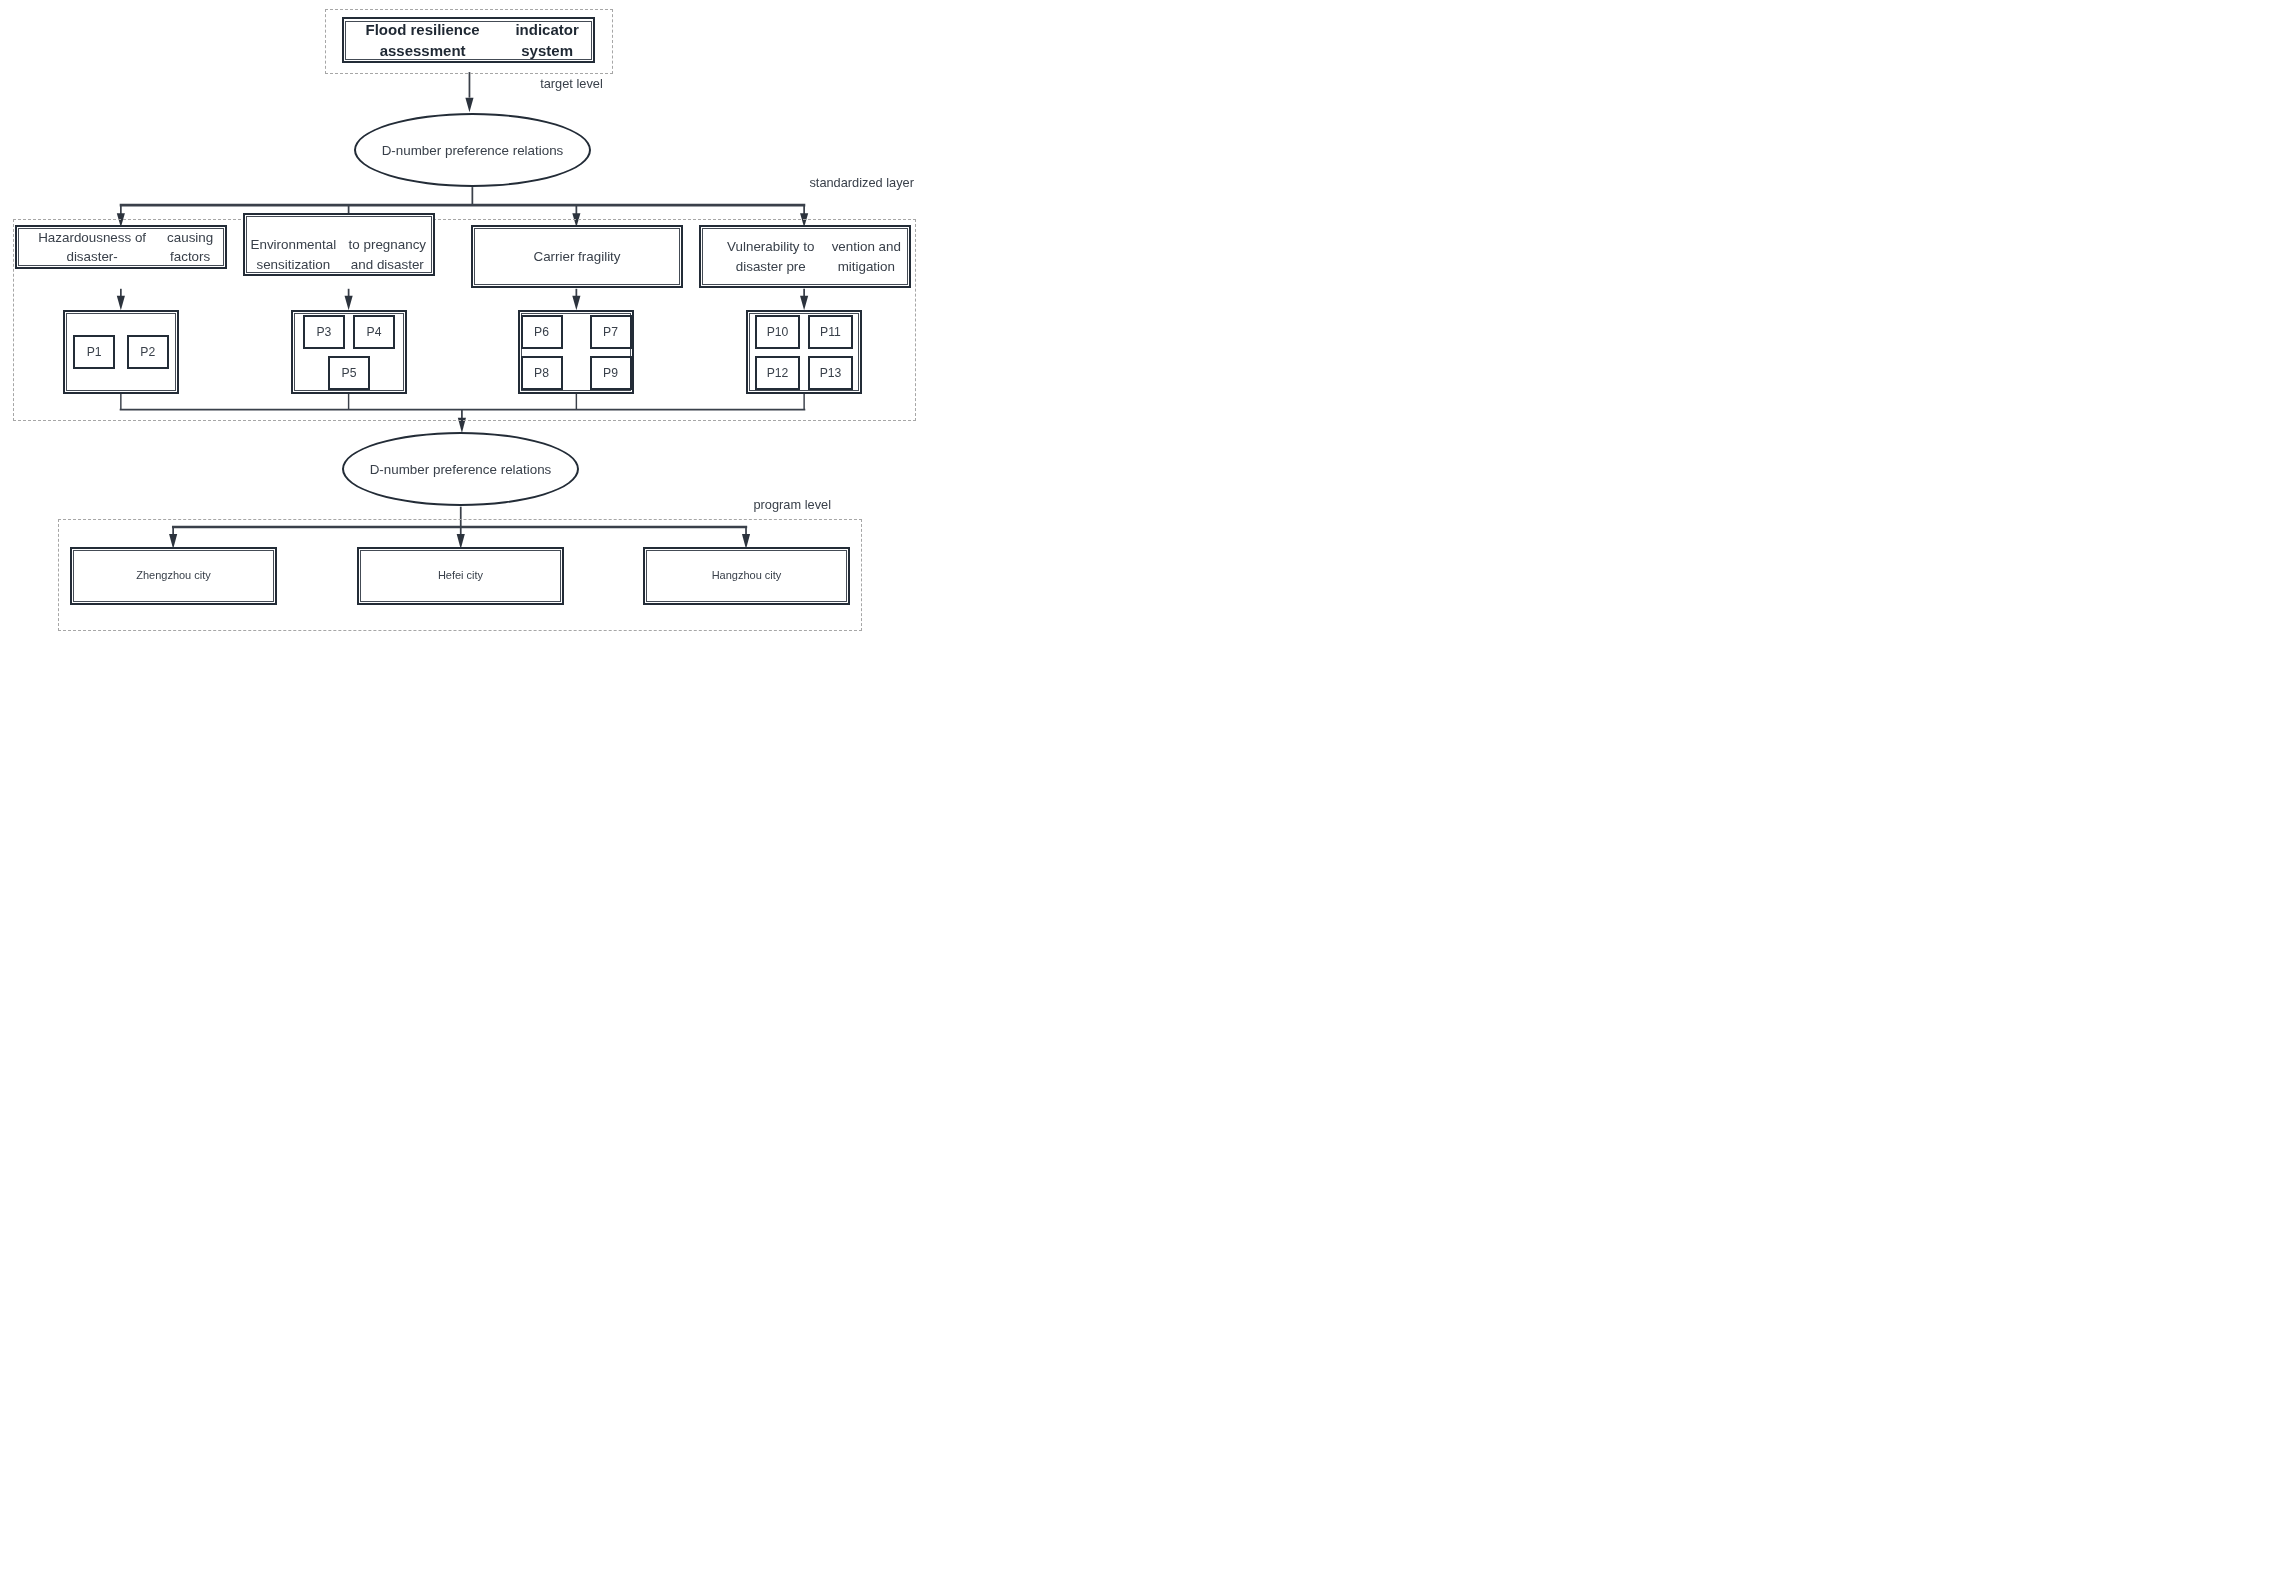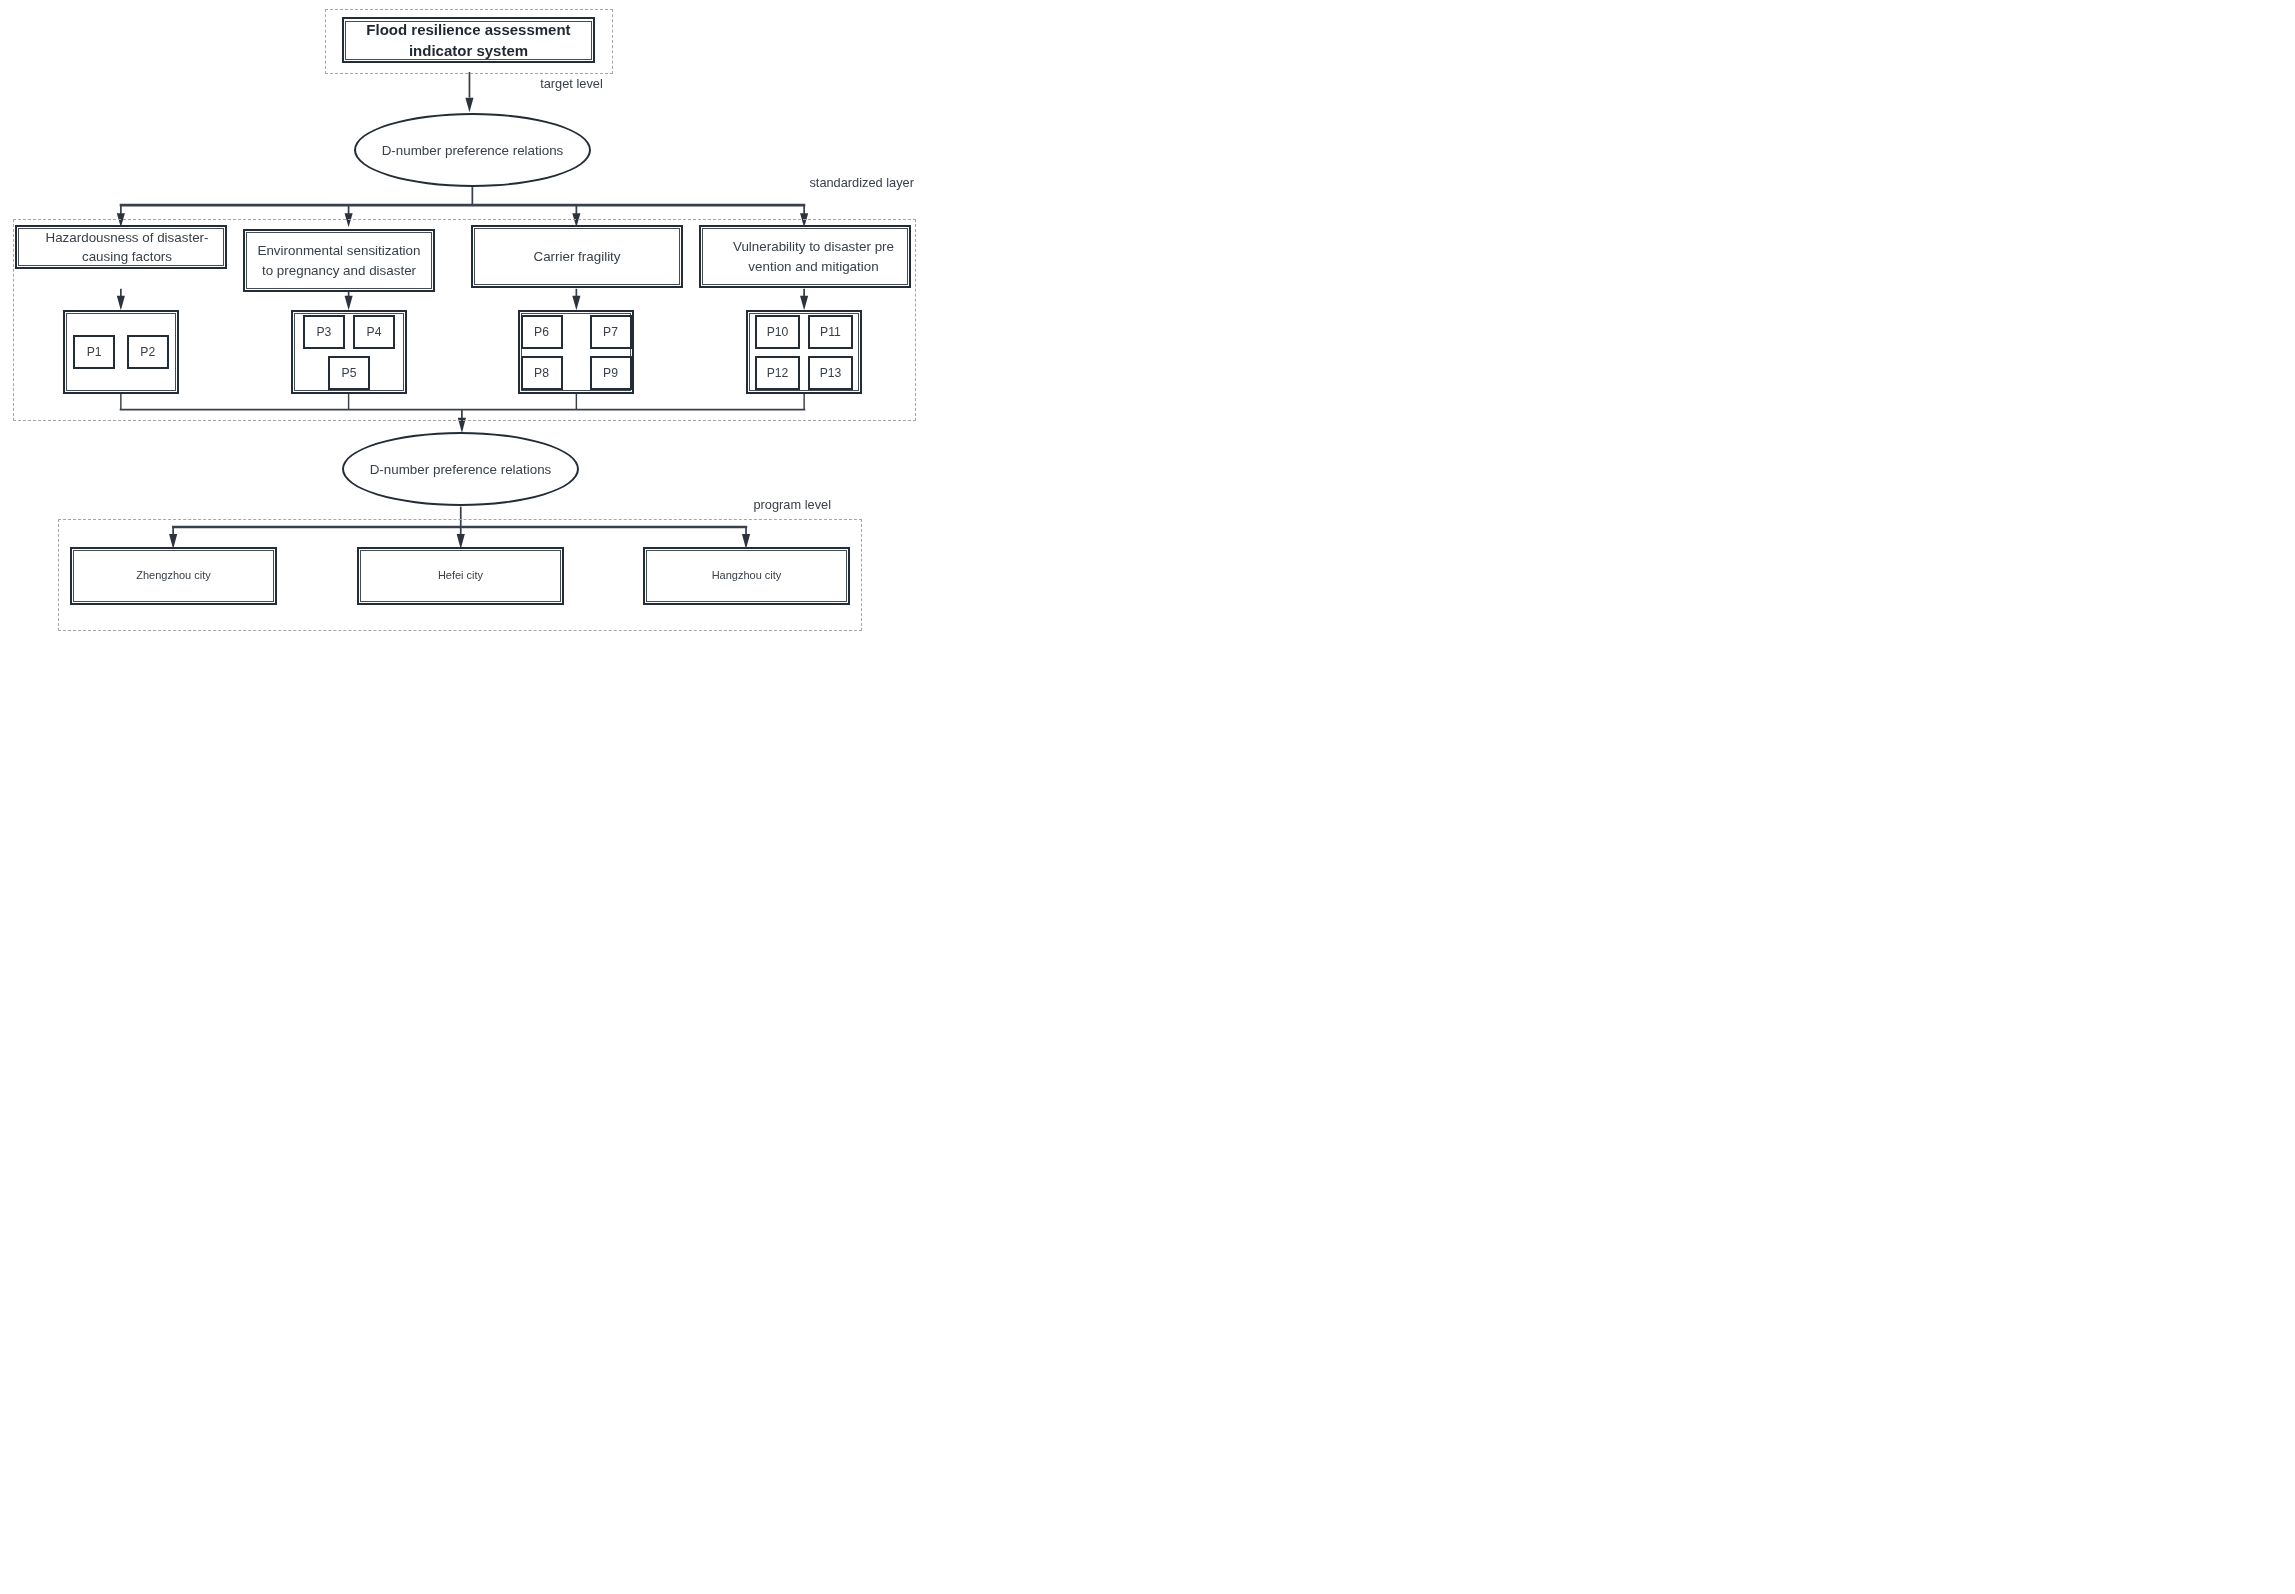--- a/index.html
+++ b/index.html
@@ -6,21 +6,21 @@
   .stage{
     position:relative;width:918px;height:638px;background:#ffffff;
     font-family:"Liberation Sans", sans-serif;color:#39404a;overflow:hidden;
   }
   .wires{position:absolute;left:0;top:0;}
   .ln{stroke:#3a404a;fill:none;}
   .ah{fill:#2c333d;stroke:none;}
   .dashedframe{position:absolute;border:1.7px dashed #a6a6a6;background:transparent;}
   .dbox{
     position:absolute;box-sizing:border-box;border:2.3px solid #232c37;background:#fff;
-    display:flex;flex-direction:column;align-items:center;justify-content:center;
+    display:flex;align-items:center;justify-content:center;
     text-align:center;line-height:1.45;
   }
   .dbox::after{content:"";position:absolute;inset:1.2px;border:0.6px solid rgba(35,44,55,.85);pointer-events:none;}
   .titlebox{font-size:15px;font-weight:bold;color:#1f2833;line-height:1.4;}
   .catbox{font-size:13.4px;}
   .citybox{font-size:11px;}
   .ellipse{
     position:absolute;box-sizing:border-box;width:237px;height:74px;border:2.3px solid #232c37;
     border-radius:50%;background:#fff;display:flex;align-items:center;justify-content:center;
     font-size:13.4px;text-align:center;
@@ -105,21 +105,21 @@
     <span>D-number preference relations</span>
   </div>
 
   <div class="sidelabel" style="left:778px;top:175px;width:136px;text-align:right;">standardized layer</div>
   <div class="dashedframe" style="left:12.8px;top:219px;width:901px;height:200px;"></div>
 
   <div class="dbox catbox" style="left:15px;top:225px;width:212px;height:44px;padding-left:12px;">
     <span class="block">Hazardousness of disaster-</span>
     <span class="block">causing factors</span>
   </div>
-  <div class="dbox catbox" style="left:243px;top:229px;width:192px;height:63px;">
+  <div class="dbox catbox" style="left:243px;top:213px;width:192px;height:63px;align-items:flex-end;">
     <span class="block">Environmental sensitization</span>
     <span class="block">to pregnancy and disaster</span>
   </div>
   <div class="dbox catbox" style="left:471px;top:225px;width:212px;height:63px;">
     <span class="block">Carrier fragility</span>
   </div>
   <div class="dbox catbox" style="left:699px;top:225px;width:212px;height:63px;padding-left:17px;">
     <span class="block">Vulnerability to disaster pre</span>
     <span class="block">vention and mitigation</span>
   </div>

